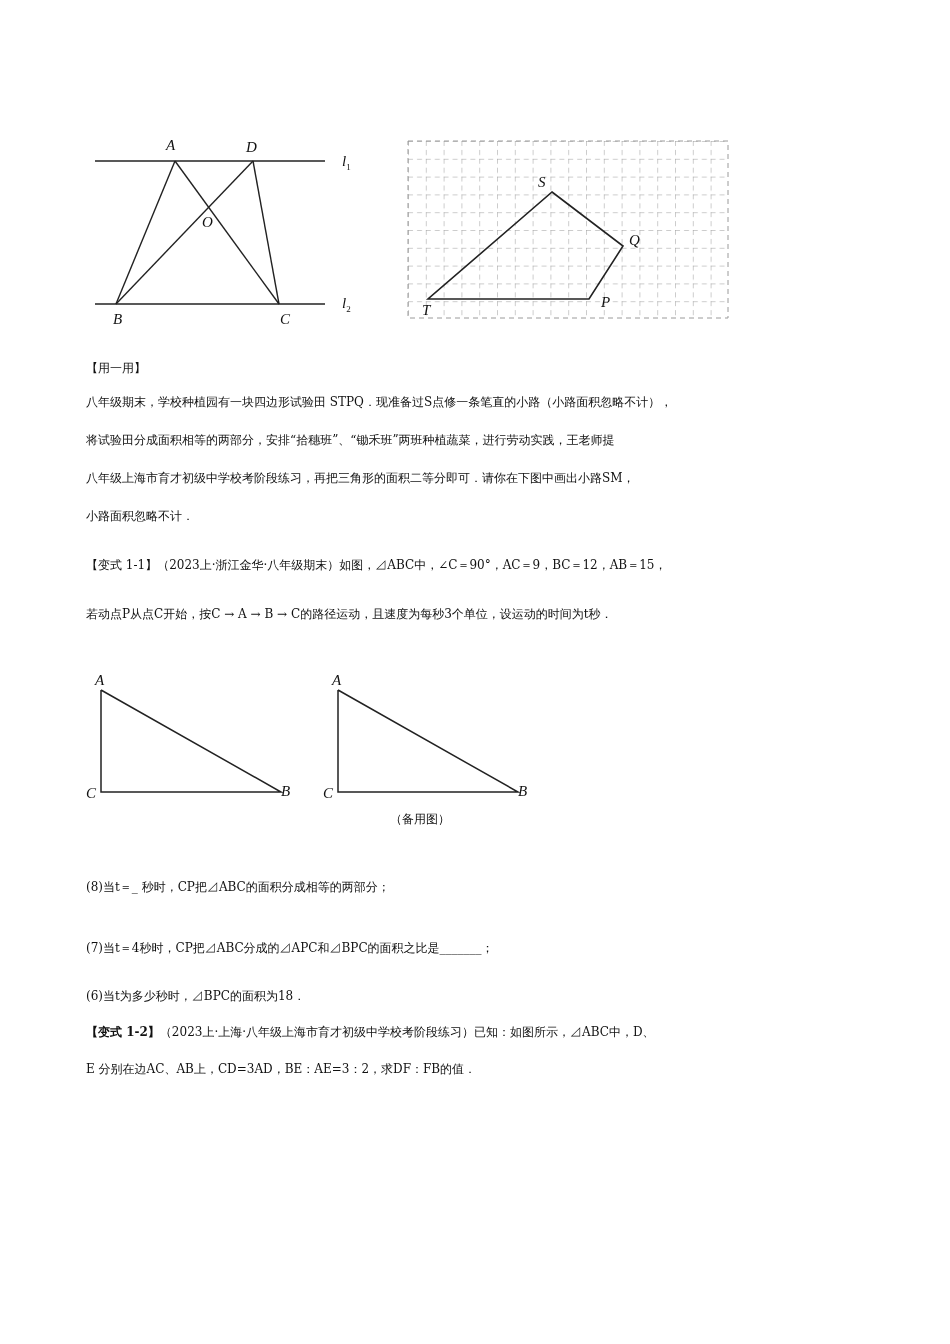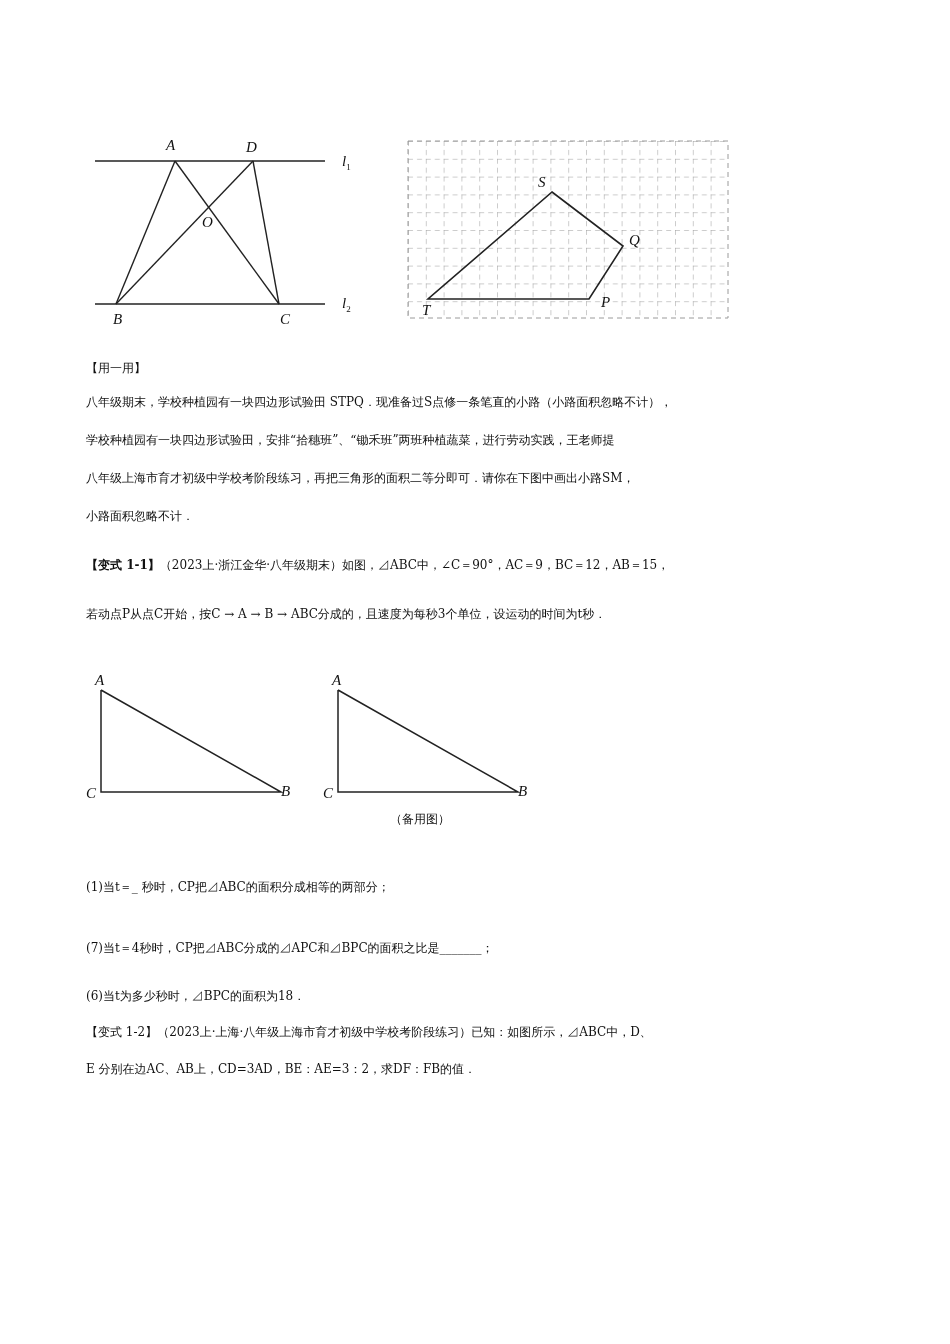--- a/index.html
+++ b/index.html
@@ -46,48 +46,48 @@
   </svg>
   <span class="abs lbl" style="left:538px;top:174px">S</span>
   <span class="abs lbl" style="left:629px;top:232px">Q</span>
   <span class="abs lbl" style="left:422px;top:302px">T</span>
   <span class="abs lbl" style="left:601px;top:294px">P</span>
 </div>
 
 <div>
   <div class="abs txt" style="left:86px;top:357px">【用一用】</div>
   <div class="abs txt" style="left:86px;top:391px">八年级期末，学校种植园有一块四边形试验田 STPQ．现准备过S点修一条笔直的小路（小路面积忽略不计），</div>
-  <div class="abs txt" style="left:86px;top:429px">学校种植园有一块四边形试验田，安排“拾穗班”、“锄禾班”两班种植蔬菜，进行劳动实践，王老师提</div>
+  <div class="abs txt" style="left:86px;top:429px">将试验田分成面积相等的两部分，安排“拾穗班”、“锄禾班”两班种植蔬菜，进行劳动实践，王老师提</div>
   <div class="abs txt" style="left:86px;top:467px">八年级上海市育才初级中学校考阶段练习，再把三角形的面积二等分即可．请你在下图中画出小路SM，</div>
   <div class="abs txt" style="left:86px;top:505px">小路面积忽略不计．</div>
 </div>
 
 <div>
   <div class="abs txt" style="left:86px;top:554px">
-    <span style="font-weight:bold">【变式 1-1】</span><span>（2023上·浙江金华·八年级期末）</span><span>如图，⊿ABC中，∠C＝90°，AC＝9，BC＝12，AB＝15，</span>
+    <span style="font-weight:normal">【变式 1-1】</span><span>（2023上·浙江金华·八年级期末）</span><span>如图，⊿ABC中，∠C＝90°，AC＝9，BC＝12，AB＝15，</span>
   </div>
-  <div class="abs txt" style="left:86px;top:603px">若动点P从点C开始，按C → A → B → ABC分成的，且速度为每秒3个单位，设运动的时间为t秒．</div>
+  <div class="abs txt" style="left:86px;top:603px">若动点P从点C开始，按C → A → B → C的路径运动，且速度为每秒3个单位，设运动的时间为t秒．</div>
 
   <svg width="950" height="900" style="left:0;top:0">
     <g stroke="#222" stroke-width="1.5" fill="none">
       <polyline points="101,690 101,792 281,792 101,690"></polyline>
       <polyline points="338,690 338,792 518,792 338,690"></polyline>
     </g>
   </svg>
   <span class="abs lbl" style="left:95px;top:672px">A</span>
   <span class="abs lbl" style="left:86px;top:785px">C</span>
   <span class="abs lbl" style="left:281px;top:783px">B</span>
   <span class="abs lbl" style="left:332px;top:672px">A</span>
   <span class="abs lbl" style="left:323px;top:785px">C</span>
   <span class="abs lbl" style="left:518px;top:783px">B</span>
   <div class="abs txt" style="left:390px;top:808px">（备用图）</div>
 
-  <div class="abs txt" style="left:86px;top:876px">(1)当t＝_ 秒时，CP把⊿ABC的面积分成相等的两部分；</div>
+  <div class="abs txt" style="left:86px;top:876px">(8)当t＝_ 秒时，CP把⊿ABC的面积分成相等的两部分；</div>
   <div class="abs txt" style="left:86px;top:937px">(7)当t＝4秒时，CP把⊿ABC分成的⊿APC和⊿BPC的面积之比是_______；</div>
   <div class="abs txt" style="left:86px;top:985px">(6)当t为多少秒时，⊿BPC的面积为18．</div>
 </div>
 
 <div>
   <div class="abs txt" style="left:86px;top:1021px">
-    <span style="font-weight:normal">【变式 1-2】</span><span>（2023上·上海·八年级上海市育才初级中学校考阶段练习）</span><span>已知：如图所示，⊿ABC中，D、</span>
+    <span style="font-weight:bold">【变式 1-2】</span><span>（2023上·上海·八年级上海市育才初级中学校考阶段练习）</span><span>已知：如图所示，⊿ABC中，D、</span>
   </div>
   <div class="abs txt" style="left:86px;top:1058px">E 分别在边AC、AB上，CD=3AD，BE：AE=3：2，求DF：FB的值．</div>
 </div>
 
 </body></html>

